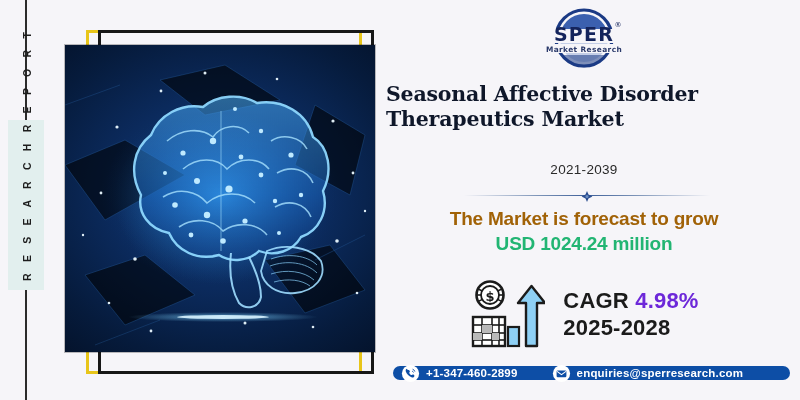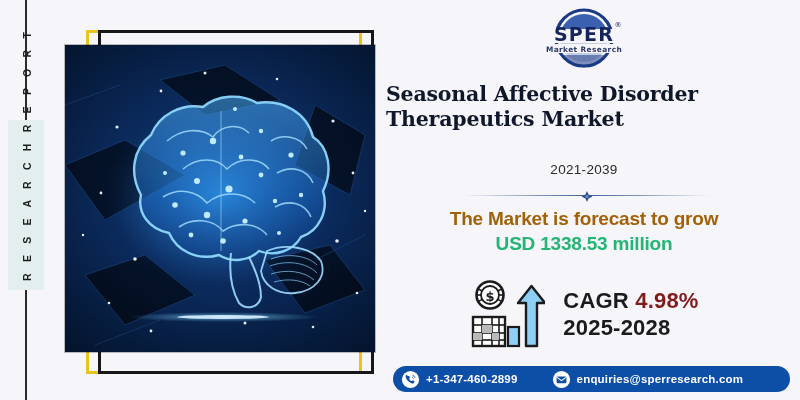--- a/index.html
+++ b/index.html
@@ -92,29 +92,29 @@
   .cagr-row{
     position:absolute;left:0;top:277px;width:408px;height:74px;
     display:flex;align-items:center;justify-content:center;gap:18px;
   }
   .cagr-icon{width:76px;height:70px;flex:0 0 auto;}
   .cagr-text{flex:0 0 auto;text-align:left;}
   .cagr-line1{
     font-size:22px;font-weight:bold;color:#1b1b1b;line-height:27px;
     letter-spacing:.2px;white-space:nowrap;
   }
-  .cagr-line1 .pct{color:#7f1d1d;}
+  .cagr-line1 .pct{color:#6d28d9;}
   .cagr-line2{
     font-size:22px;font-weight:bold;color:#1b1b1b;line-height:27px;
     letter-spacing:.2px;white-space:nowrap;
   }
 
   
   .footer{
-    position:absolute;left:393px;top:366px;width:397px;height:26px;
+    position:absolute;left:393px;top:366px;width:397px;height:14px;
     background:#0d4ea6;
     border-radius:14px;
     display:flex;align-items:center;
   }
   .fitem{display:flex;align-items:center;gap:6px;}
   .fitem.phone{margin-left:8px;}
   .fitem.mail{margin-left:34px;}
   .fitem .glyph{width:19px;height:19px;flex:0 0 auto;}
   .fitem .txt{
     color:#fff;font-size:11.5px;font-weight:bold;letter-spacing:.2px;
@@ -266,21 +266,21 @@
 
     <div class="divider">
       <div class="bar"></div>
       <svg class="gem" viewBox="0 0 11 11" aria-hidden="true">
         <path d="M5.5 0 L7 3.4 L11 5.5 L7 7.6 L5.5 11 L4 7.6 L0 5.5 L4 3.4 Z" fill="#2d4f91"></path>
         <circle cx="5.5" cy="5.5" r="1.5" fill="#6d8fc4"></circle>
       </svg>
     </div>
 
     <div class="grow">The Market is forecast to grow</div>
-    <div class="usd">USD 1338.53 million</div>
+    <div class="usd">USD 1024.24 million</div>
 
     <div class="cagr-row">
       <svg class="cagr-icon" viewBox="0 0 76 70" aria-hidden="true">
 
         <circle cx="21" cy="16" r="13.5" fill="#fff" stroke="#1b1b1b" stroke-width="2.6"></circle>
         <circle cx="21" cy="16" r="9" fill="none" stroke="#1b1b1b" stroke-width="1.8"></circle>
         <g stroke="#1b1b1b" stroke-width="1.6">
           <path d="M9 10 L13.5 12"></path>
             <path d="M7.6 16 L12.2 16"></path>
             <path d="M9 22.5 L13.5 20.4"></path>

